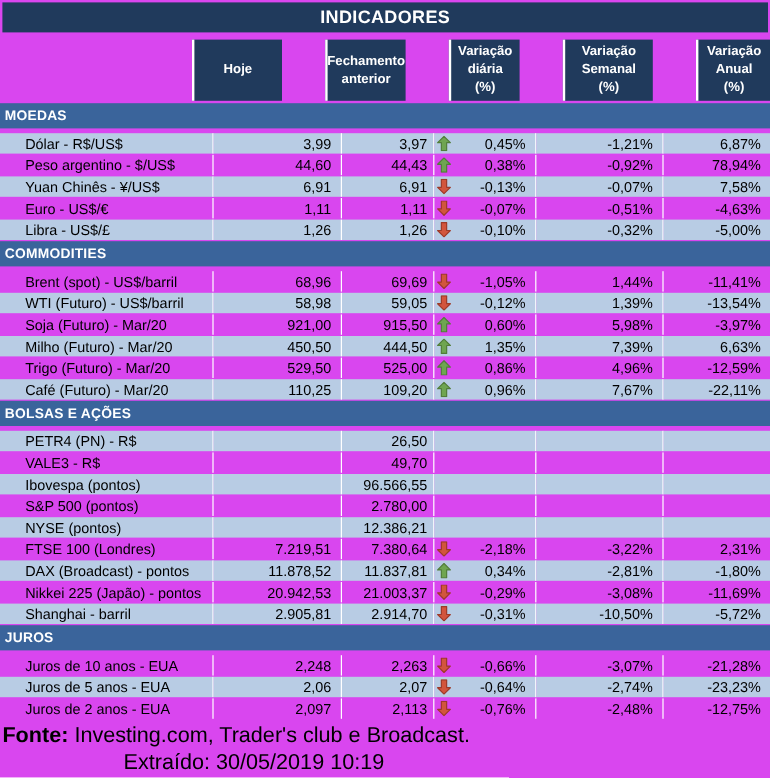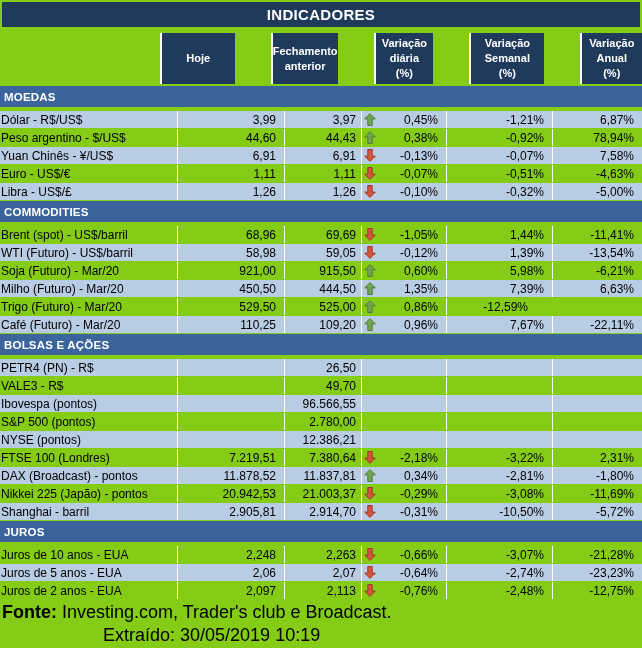--- a/index.html
+++ b/index.html
@@ -3,21 +3,21 @@
 <meta charset="utf-8">
 <style>
   :root{
     --title-bg:#203A5C;
     --header-bg:#203A5C;
     --section-bg:#3A649B;
     --row-blue:#B8CCE4;
   }
   html,body{margin:0;padding:0;background:#fff;}
   .sheet{
-    width:642px;height:648px;overflow:hidden;background:#84cc16;
+    width:642px;height:648px;overflow:hidden;background:#d946ef;
     font-family:"Liberation Sans",sans-serif;color:#000;
   }
   .title-bar{
     margin:2px 2px 6px 2px;height:25px;background:var(--title-bg);
     color:#fff;font-weight:bold;font-size:15px;letter-spacing:.3px;
     display:flex;align-items:center;justify-content:center;
   }
   .header-row{display:flex;height:51px;margin-bottom:2px;gap:36px;}
   .spacer{width:178px;}
   .hcell{
@@ -29,21 +29,21 @@
   .c1{width:107px}.c2{width:77px}.c3{width:85px}.c4{width:106px}.c5{width:89px}
   .section-bar{
     height:21px;background:var(--section-bg);color:#fff;font-weight:bold;
     font-size:11.5px;letter-spacing:.2px;display:flex;align-items:center;
     padding-left:4px;box-sizing:border-box;margin-bottom:4px;
   }
   .row{display:flex;height:17px;margin-bottom:1px;font-size:12px;}
   .row.gap{margin-top:1px;}
   .cell{box-sizing:border-box;display:flex;align-items:center;border-right:1px solid #fff;background:transparent;}
   .row.blue .cell{background:var(--row-blue);}
-  .lbl{width:178px;padding-left:1px;overflow:hidden;white-space:nowrap;}
+  .lbl{width:178px;padding-left:21px;overflow:hidden;white-space:nowrap;}
   .today{width:107px;justify-content:flex-end;padding-right:8px;}
   .prev{width:77px;justify-content:flex-end;padding-right:5px;}
   .daily{width:85px;padding-left:2px;padding-right:8px;}
   .daily .val{margin-left:auto;}
   .weekly{width:106px;justify-content:flex-end;padding-right:8px;}
   .annual{width:89px;justify-content:flex-end;padding-right:8px;border-right:none;}
   .trend-icon{display:flex;align-items:center;height:13px;}
   .trend-icon svg{display:block;}
   .footer{margin-top:3px;font-size:18px;}
   .source-line{padding-left:2px;}
@@ -186,21 +186,21 @@
         <div class="cell prev">915,50</div>
         <div class="cell daily">
           <span class="trend-icon">
             <svg width="12" height="13" viewBox="0 0 12 13">
               <path d="M6 0.6 L11.3 5.9 L8.2 5.9 L8.2 12.5 L3.8 12.5 L3.8 5.9 L0.7 5.9 Z" fill="#6FA551" stroke="#527D3A" stroke-width="1" stroke-linejoin="round"></path>
             </svg>
           </span>
           <span class="val">0,60%</span>
         </div>
         <div class="cell weekly">5,98%</div>
-        <div class="cell annual">-6,21%</div>
+        <div class="cell annual">-3,97%</div>
       </div>
       <div class="row blue">
         <div class="cell lbl">Milho (Futuro) - Mar/20</div>
         <div class="cell today">450,50</div>
         <div class="cell prev">444,50</div>
         <div class="cell daily">
           <span class="trend-icon">
             <svg width="12" height="13" viewBox="0 0 12 13">
               <path d="M6 0.6 L11.3 5.9 L8.2 5.9 L8.2 12.5 L3.8 12.5 L3.8 5.9 L0.7 5.9 Z" fill="#6FA551" stroke="#527D3A" stroke-width="1" stroke-linejoin="round"></path>
             </svg>
@@ -215,20 +215,21 @@
         <div class="cell today">529,50</div>
         <div class="cell prev">525,00</div>
         <div class="cell daily">
           <span class="trend-icon">
             <svg width="12" height="13" viewBox="0 0 12 13">
               <path d="M6 0.6 L11.3 5.9 L8.2 5.9 L8.2 12.5 L3.8 12.5 L3.8 5.9 L0.7 5.9 Z" fill="#6FA551" stroke="#527D3A" stroke-width="1" stroke-linejoin="round"></path>
             </svg>
           </span>
           <span class="val">0,86%</span>
         </div>
+        <div class="cell weekly">4,96%</div>
         <div class="cell annual">-12,59%</div>
       </div>
       <div class="row blue">
         <div class="cell lbl">Café (Futuro) - Mar/20</div>
         <div class="cell today">110,25</div>
         <div class="cell prev">109,20</div>
         <div class="cell daily">
           <span class="trend-icon">
             <svg width="12" height="13" viewBox="0 0 12 13">
               <path d="M6 0.6 L11.3 5.9 L8.2 5.9 L8.2 12.5 L3.8 12.5 L3.8 5.9 L0.7 5.9 Z" fill="#6FA551" stroke="#527D3A" stroke-width="1" stroke-linejoin="round"></path>

